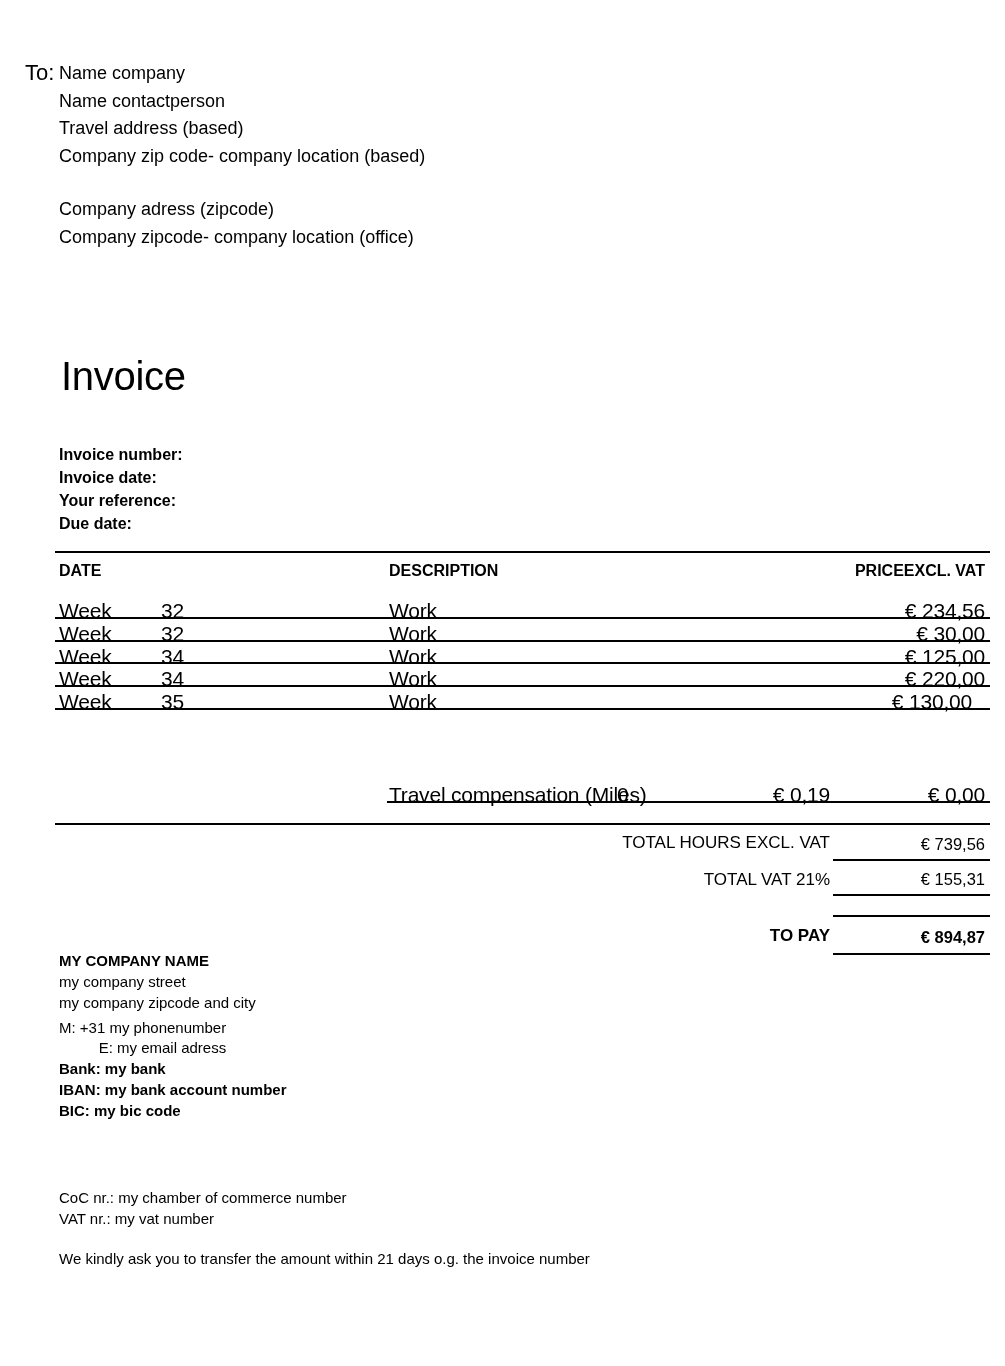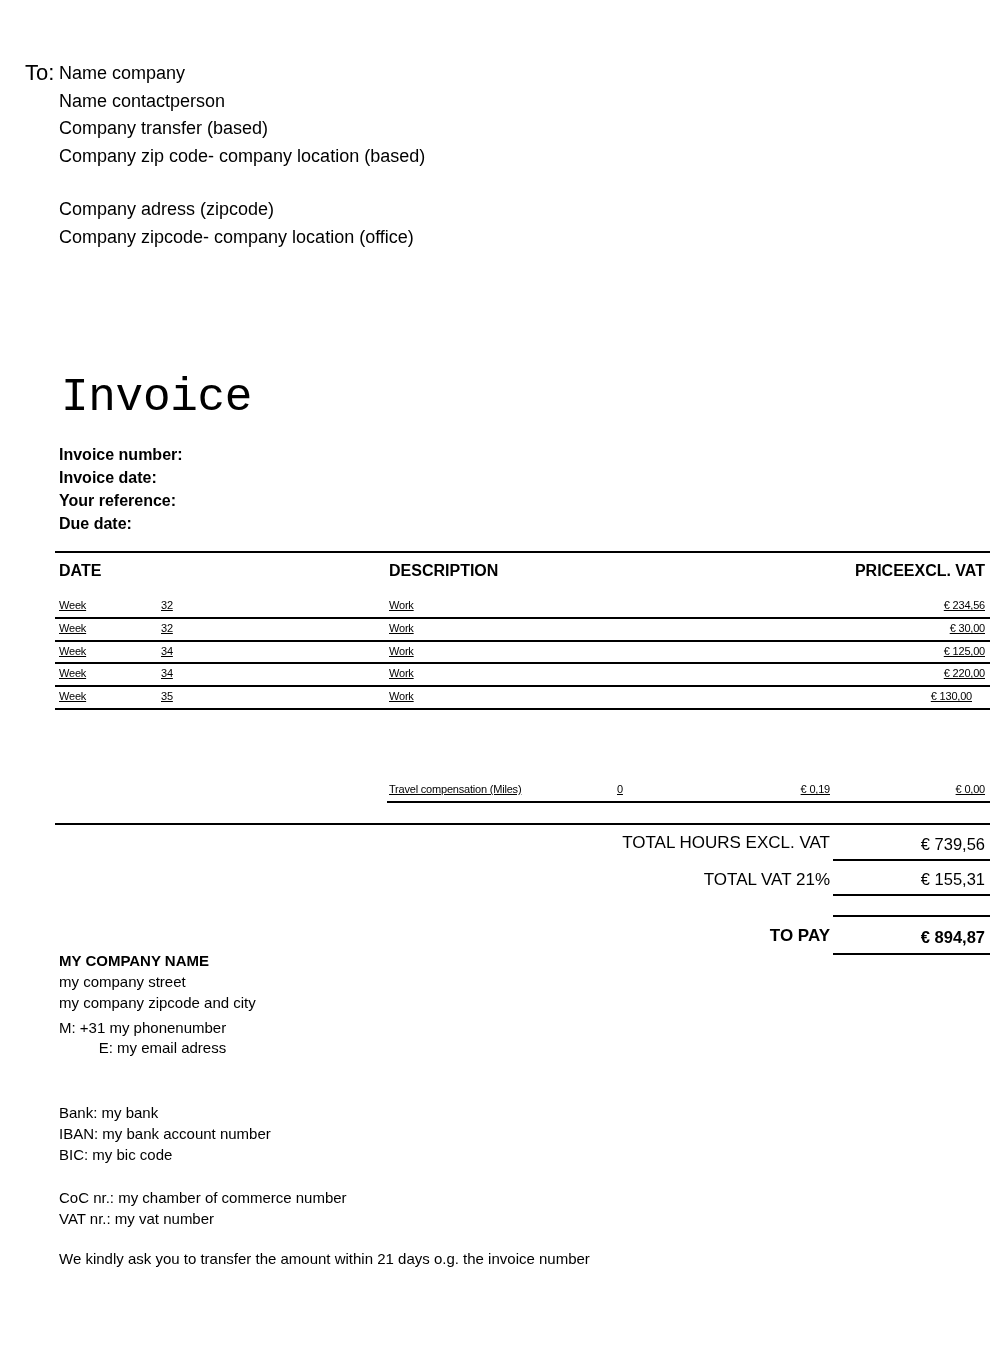--- a/index.html
+++ b/index.html
@@ -8,45 +8,45 @@
       font-family: "Liberation Sans", sans-serif; color: #000;
     }
     .abs { position: absolute; white-space: nowrap; }
 
     
     .to-label { left: 25px; top: 60px; font-size: 22px; }
     .recipient { left: 59px; top: 60px; font-size: 18px; line-height: 27.5px; }
     .recipient div { height: 27.5px; }
     .recipient .gap { height: 26px; }
 
-    .title { left: 61px; top: 372px; font-size: 46px; letter-spacing: -0.3px; font-family: Liberation Mono, monospace; }
+    .title { left: 61px; top: 354px; font-size: 40px; letter-spacing: -0.3px; }
 
     .meta { left: 59px; top: 443px; font-size: 16px; font-weight: bold; line-height: 23px; }
 
     
     .rule { position: absolute; background: #000; height: 2px; }
     .thead { top: 562px; font-size: 16px; font-weight: bold; }
     .price { text-align: right; }
 
-    .row-text { font-size: 11px; letter-spacing: -0.2px; text-decoration: underline; }
+    .row-text { font-size: 21px; letter-spacing: -0.2px; }
 
     .totals-label { font-size: 17px; text-align: left; }
     .totals-val { font-size: 16.5px; text-align: right; }
 
     .footer { left: 59px; font-size: 15px; line-height: 21px; }
     .footer .bold { font-weight: bold; }
   </style>
 </head>
 <body>
 
 <div class="abs to-label">To:</div>
 <div class="abs recipient">
   <div>Name company</div>
   <div>Name contactperson</div>
-  <div>Company transfer (based)</div>
+  <div>Travel address (based)</div>
   <div>Company zip code- company location (based)</div>
   <div class="gap"></div>
   <div>Company adress (zipcode)</div>
   <div>Company zipcode- company location (office)</div>
 </div>
 
 <div class="abs title">Invoice</div>
 
 <div class="abs meta">
   <div>Invoice number:</div>
@@ -121,21 +121,21 @@
 
 <div class="abs footer" style="top:935px;margin-top:15px;">
   <div class="bold">MY COMPANY NAME</div>
   <div>my company street</div>
   <div>my company zipcode and city</div>
 </div>
 <div class="abs footer" style="top:1018px; line-height:20px;text-align:right;">
   <div>M: +31 my phonenumber</div>
   <div>E: my email adress</div>
 </div>
-<div class="abs footer" style="top:1102px;">
+<div class="abs footer" style="top:1058px;font-weight:bold;">
   <div>Bank:  my bank</div>
   <div>IBAN: my bank account number</div>
   <div>BIC: my bic code</div>
 </div>
 <div class="abs footer" style="top:1187px;">
   <div>CoC nr.: my chamber of commerce number</div>
   <div>VAT nr.: my vat number</div>
 </div>
 <div class="abs footer" style="top:1248px;">We kindly ask you to transfer the amount within 21 days o.g. the invoice number</div>
 

